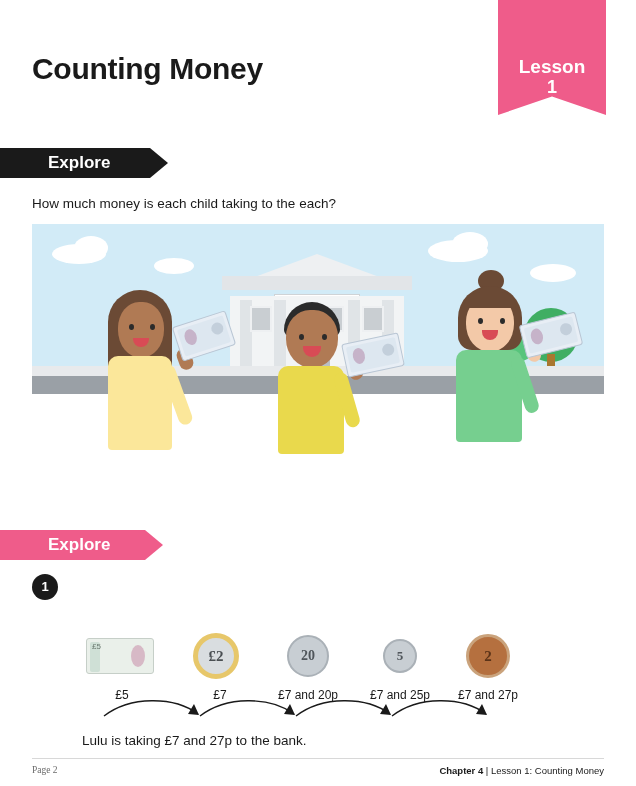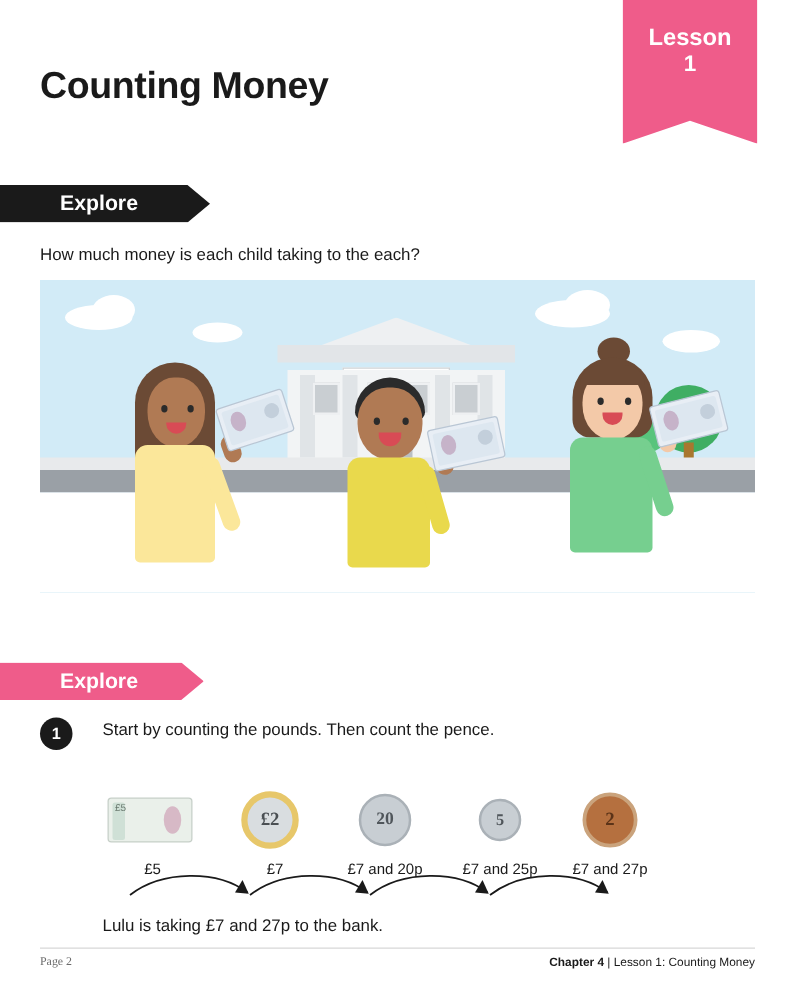--- a/index.html
+++ b/index.html
@@ -15,21 +15,21 @@
   
   .lesson-ribbon {
     position: absolute;
     top: 0;
     right: 30px;
     width: 108px;
     height: 115px;
     background: #ef5c8a;
     color: #ffffff;
     text-align: center;
-    padding-top: 20px;
+    padding-top: 56px;
     clip-path: polygon(0 0, 100% 0, 100% 100%, 50% 84%, 0 100%);
   }
   .lesson-ribbon .l1 {
     font-size: 19px;
     font-weight: bold;
     line-height: 21px;
   }
   .lesson-ribbon .l2 {
     font-size: 18px;
     font-weight: bold;
@@ -421,21 +421,20 @@
   </div>
 
 </div>
 
 <div class="banner banner-master">
   <span>Explore</span>
 </div>
 
 <div class="step-num">1</div>
 <div class="step-text">
-  <div>Start by counting the pounds. Then count the pence.</div>
 </div>
 
 <div class="coin-row">
 
   <div class="money-item" style="left:0px; width:80px;">
     <div class="banknote5" style="left:4px;">
       <div class="bn-strip"></div>
       <div class="bn-5">£5</div>
       <div class="bn-face"></div>
     </div>

